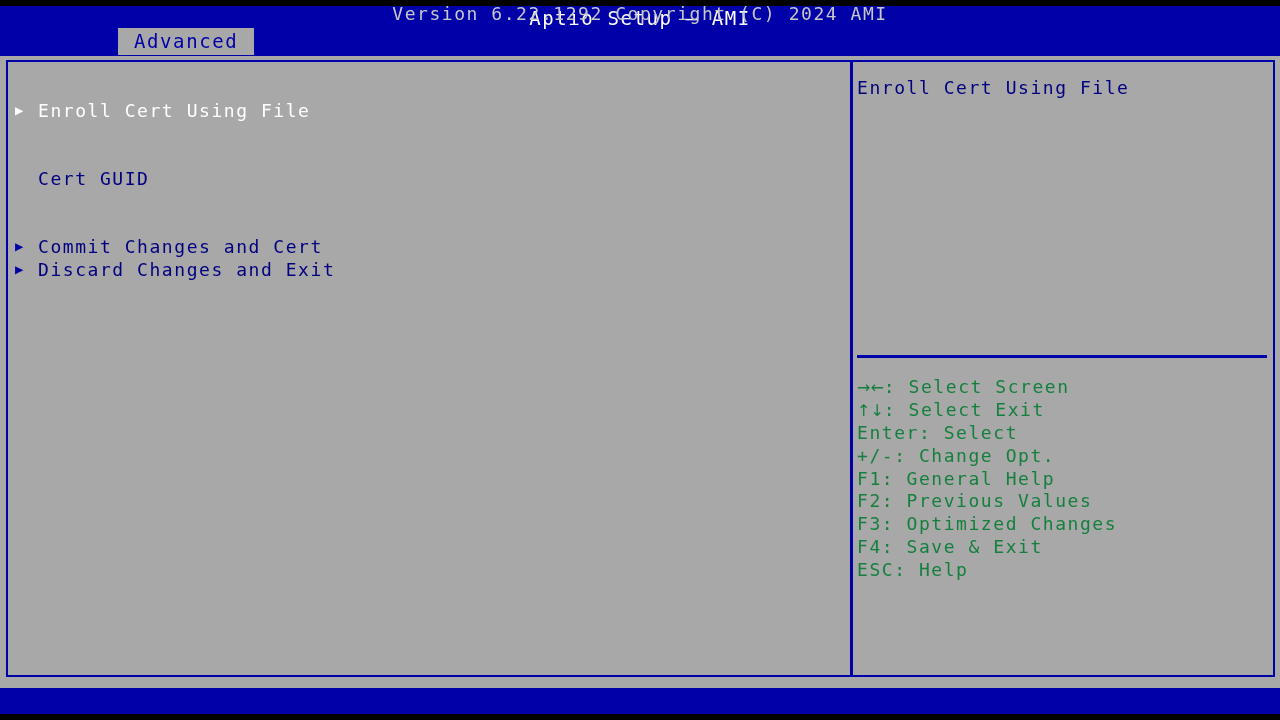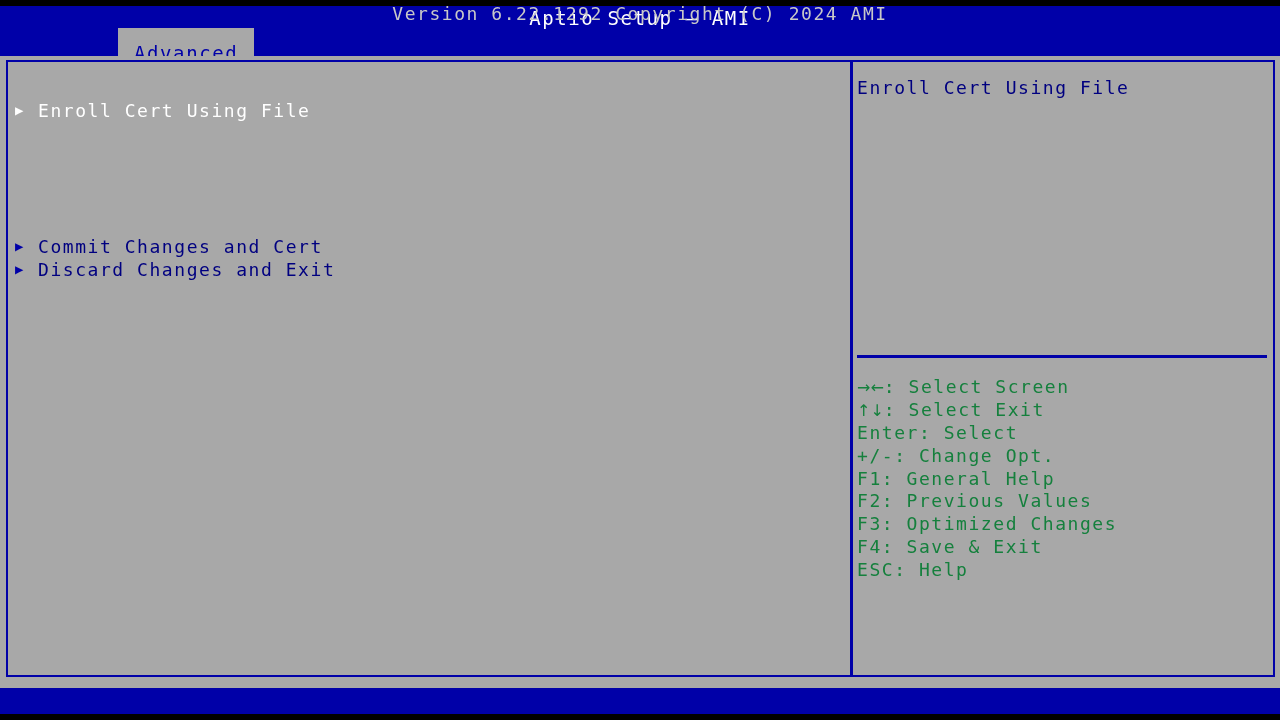--- a/index.html
+++ b/index.html
@@ -49,21 +49,21 @@
     left: 0;
     top: 28px;
     width: 1280px;
     height: 27px;
   }
   .tab {
     position: absolute;
     left: 118px;
     top: 0px;
     height: 27px;
-    padding: 12px 16px;
+    padding: 0 16px;
     background: #a8a8a8;
     color: #0000a8;
     font-size: 19px;
     letter-spacing: 1.6px;
     line-height: 27px;
     white-space: pre;
   }
 
   
   .body-area {
@@ -220,20 +220,24 @@
   <div class="frame"></div>
   <div class="v-divider"></div>
 
   <div class="list-pane">
 
     <div class="row selected" style="top:37px;">
       <span class="marker">▶</span>
       <span class="label">Enroll Cert Using File</span>
     </div>
 
+    <div class="row plain" style="top:105px;">
+      <span class="marker"></span>
+      <span class="label">Cert GUID</span>
+    </div>
 
     <div class="row normal" style="top:173px;">
       <span class="marker">▶</span>
       <span class="label">Commit Changes and Cert</span>
     </div>
 
     <div class="row normal" style="top:196px;">
       <span class="marker">▶</span>
       <span class="label">Discard Changes and Exit</span>
     </div>

